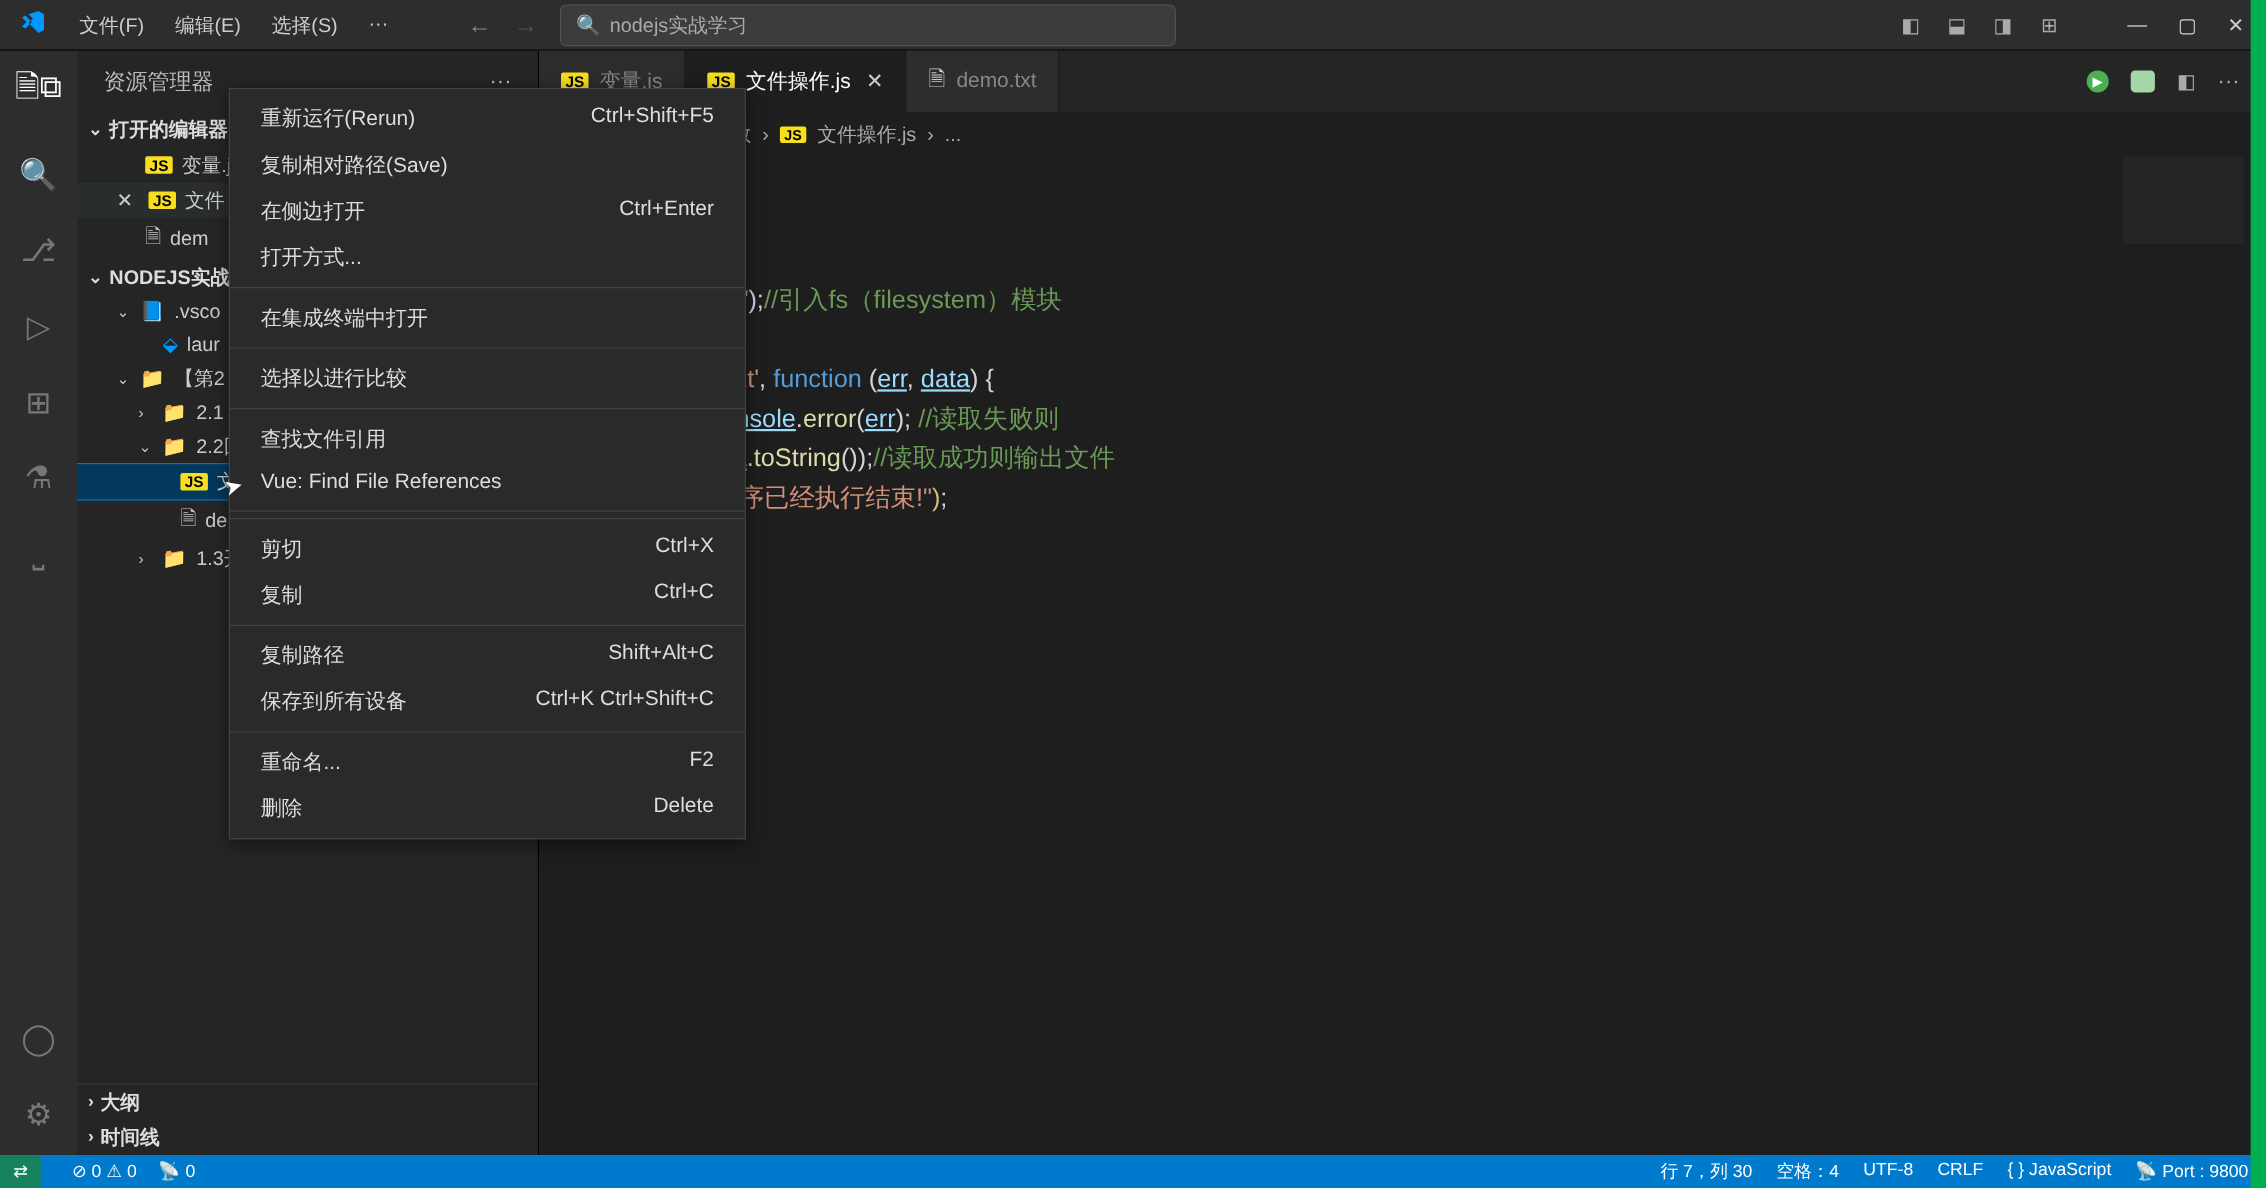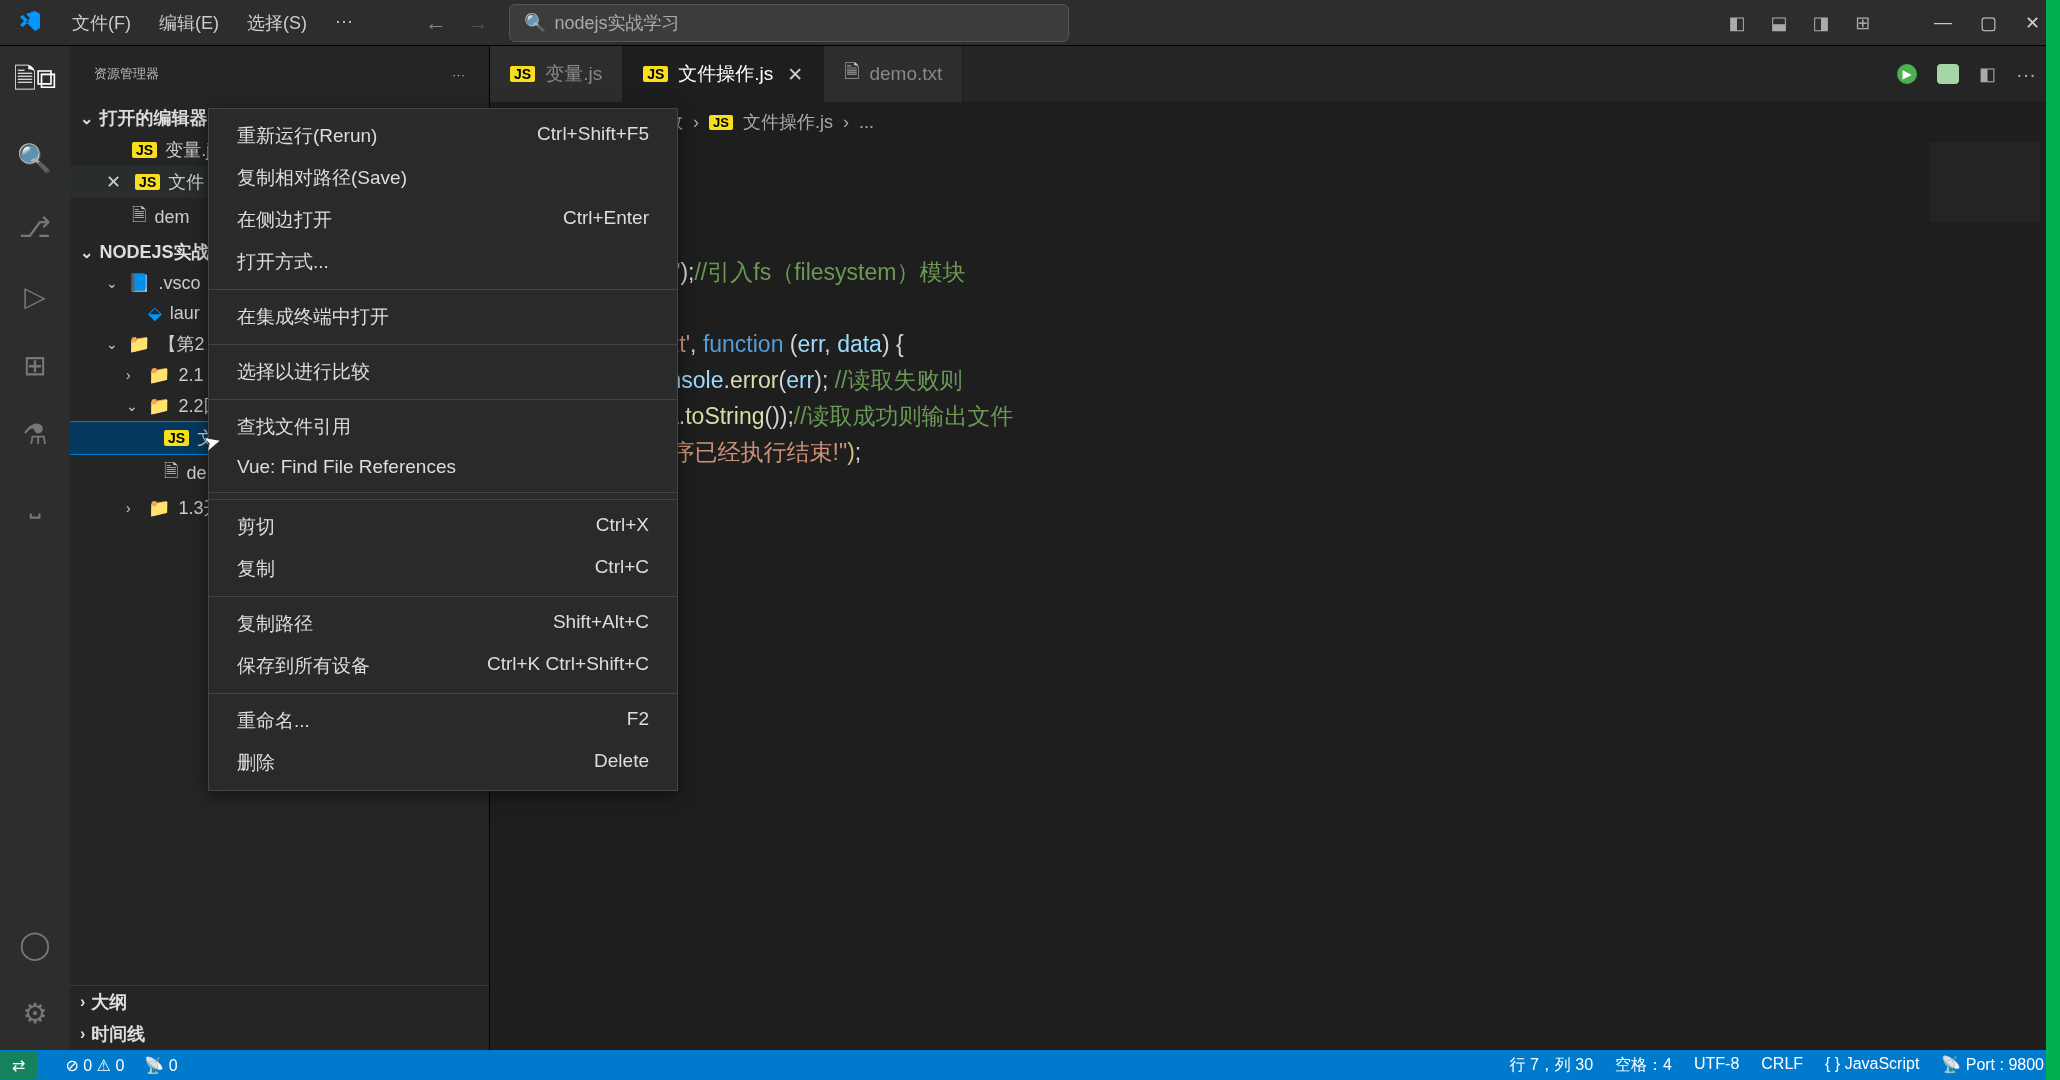--- a/index.html
+++ b/index.html
@@ -18,21 +18,21 @@
 .title-right .wicon { font-size: 18px; cursor: pointer; display:inline-flex; width:22px; height:22px; align-items:center; justify-content:center;}
 .win-controls { display: flex; gap: 28px; margin-left: 28px; padding: 0 12px;}
 .win-controls span { font-size: 18px; color: #ccc; cursor: pointer; }
 .main { flex: 1; display: flex; overflow: hidden; }
 .activitybar { width: 70px; background: #2d2d2d; display: flex; flex-direction: column; align-items: center; padding-top: 12px; gap: 36px; }
 .activitybar .aicon { color: #777; font-size: 28px; cursor: pointer; position: relative;}
 .activitybar .aicon.active { color: #fff; }
 .activitybar .aicon.active::before { content:""; position:absolute; left:-20px; top:-4px; bottom:-4px; width:3px; background:#fff;}
 .activitybar .spacer { flex: 1; }
 .sidebar { width: 420px; background: #252526; display: flex; flex-direction: column; border-right: 1px solid #000; }
-.sidebar-header { height: 56px; display: flex; align-items: center; justify-content: space-between; padding: 0 24px; color: #bbb; font-size: 13px; }
+.sidebar-header { height: 56px; display: flex; align-items: center; justify-content: space-between; padding: 0 24px; color: #bbb; font-size: 20px; }
 .section-hdr { display: flex; align-items: center; padding: 4px 10px; font-size: 18px; font-weight: bold; color: #ddd; cursor: pointer;}
 .section-hdr .chev { margin-right: 6px; font-size: 16px;}
 .tree { flex: 1; overflow: hidden; }
 .tree-item { display: flex; align-items: center; padding: 4px 0 4px 30px; font-size: 18px; color: #ccc; cursor: pointer; gap: 8px;}
 .tree-item.indent1 { padding-left: 36px; }
 .tree-item.indent2 { padding-left: 56px; }
 .tree-item.indent3 { padding-left: 72px; }
 .tree-item.active { background: #2a2d2e; }
 .tree-item.selected { background: #04395e; outline:1px solid #007fd4;}
 .tree-item .js-badge { background: #f7df1e; color: #000; font-weight: bold; font-size: 14px; padding: 0 4px; border-radius: 2px; }
@@ -55,33 +55,33 @@
 .tabs-right .bot { width: 22px; height: 20px; background: #a5d6a7; border-radius: 4px; }
 .tabs-right .split { color: #aaa; font-size: 18px; }
 .tabs-right .more { color: #aaa; font-size: 20px; }
 .breadcrumb { padding: 8px 16px; font-size: 18px; color: #aaa; display:flex; align-items:center; gap:10px;}
 .breadcrumb .js-badge{ background: #f7df1e; color: #000; font-weight: bold; font-size: 13px; padding: 0 4px; border-radius: 2px;}
 .code { flex: 1; padding: 4px 0 0 0; font-family: Consolas, monospace; font-size: 23px; line-height: 36px; white-space: pre; position: relative;}
 .code .line { padding-left: 20px; }
 .minimap { position: absolute; right: 20px; top: 0; width: 110px; height: 80px; background: #2a2a2a; opacity:.5;}
 .kw { color: #c586c0; }
 .fn { color: #dcdcaa; }
-.id { color: #9cdcfe; }
+.id { color: #9cdcfe; text-decoration: underline; }
 .str { color: #ce9178; }
 .cmt { color: #6a9955; }
 .blue { color: #569cd6; }
 .paren { color: #d4d4d4; }
 .white{color:#d4d4d4;}
 .d7{color:#d7ba7d;}
 
 .statusbar { height: 30px; background: #007acc; display: flex; align-items: center; padding: 0 16px; color: #fff; font-size: 16px; gap: 20px;}
 .statusbar .remote{ background:#16825d; margin:-6px 8px -6px -16px; padding:4px 12px;}
 .statusbar .right{ margin-left:auto; display:flex; gap:22px;}
 
-.context-menu { position: absolute; left: 208px; top: 108px; width: 470px; background: #2a2a2a; border: 1px solid #454545; box-shadow: 0 4px 16px rgba(0,0,0,.5); padding: 6px 0; z-index: 100; }
+.context-menu { position: absolute; left: 208px; top: 80px; width: 470px; background: #2a2a2a; border: 1px solid #454545; box-shadow: 0 4px 16px rgba(0,0,0,.5); padding: 6px 0; z-index: 100; }
 .cm-item { display: flex; justify-content: space-between; padding: 8px 28px; font-size: 19px; color: #ddd; cursor: pointer; }
 .cm-sep { height: 1px; background: #454545; margin: 6px 0; }
 .cursor-img { position: absolute; left: 204px; top: 430px; z-index: 200; font-size: 20px; color:#fff; transform: rotate(-15deg);}
 </style>
 </head>
 <body>
 
 <div class="app">
   <div class="titlebar">
     <span class="logo">

